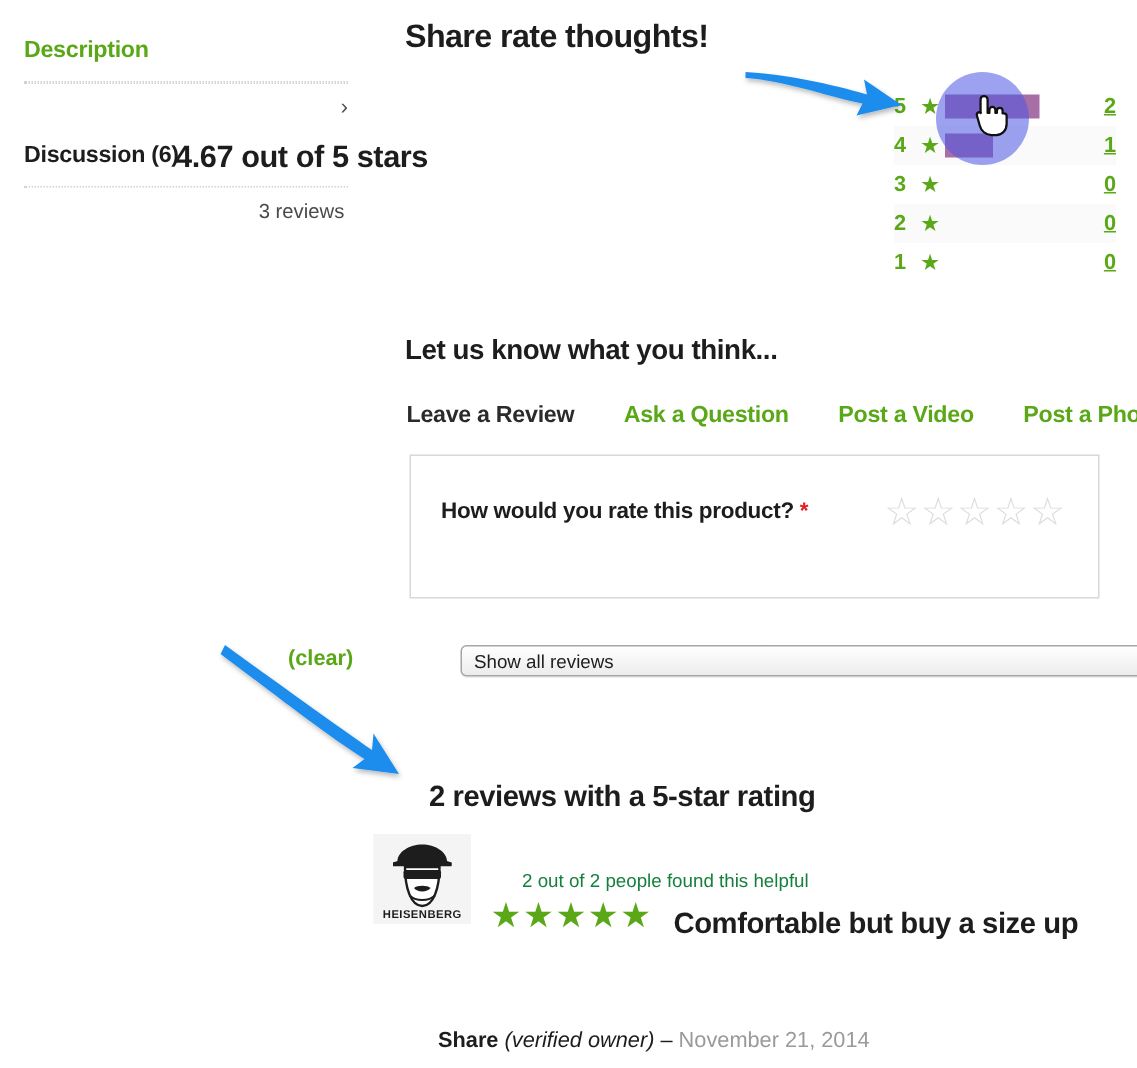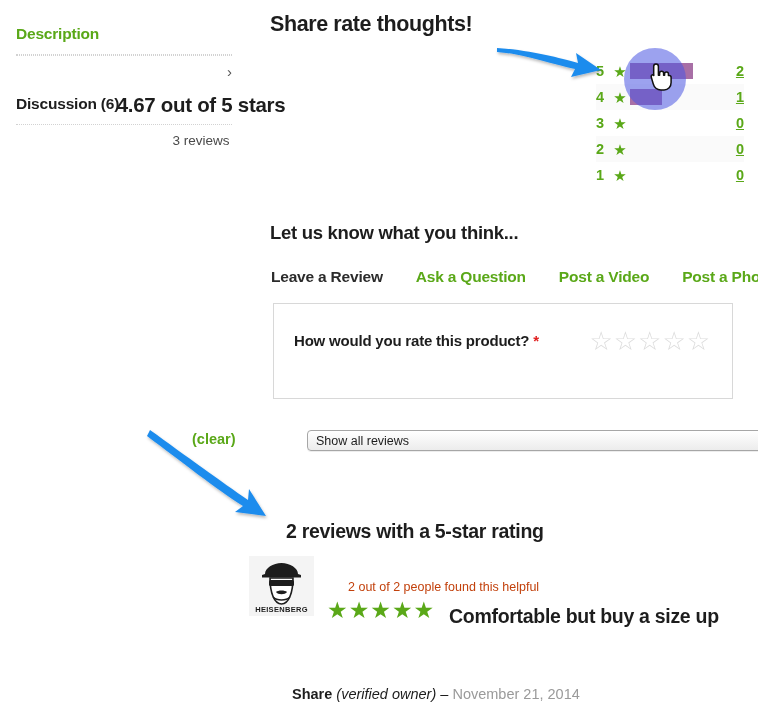--- a/index.html
+++ b/index.html
@@ -292,21 +292,21 @@
     width: 65px;
     height: 60px;
     background: #f4f4f4;
     overflow: hidden;
   }
   .helpful {
     position: absolute;
     left: 99px;
     top: 24px;
     font-size: 12.5px;
-    color: #c2410c;
+    color: #15803d;
   }
   .rev-stars {
     position: absolute;
     left: 78px;
     top: 43px;
     display: flex;
     gap: 1px;
     color: #5aa818;
   }
   .star-full { font-size: 23px; line-height: 23px; }

